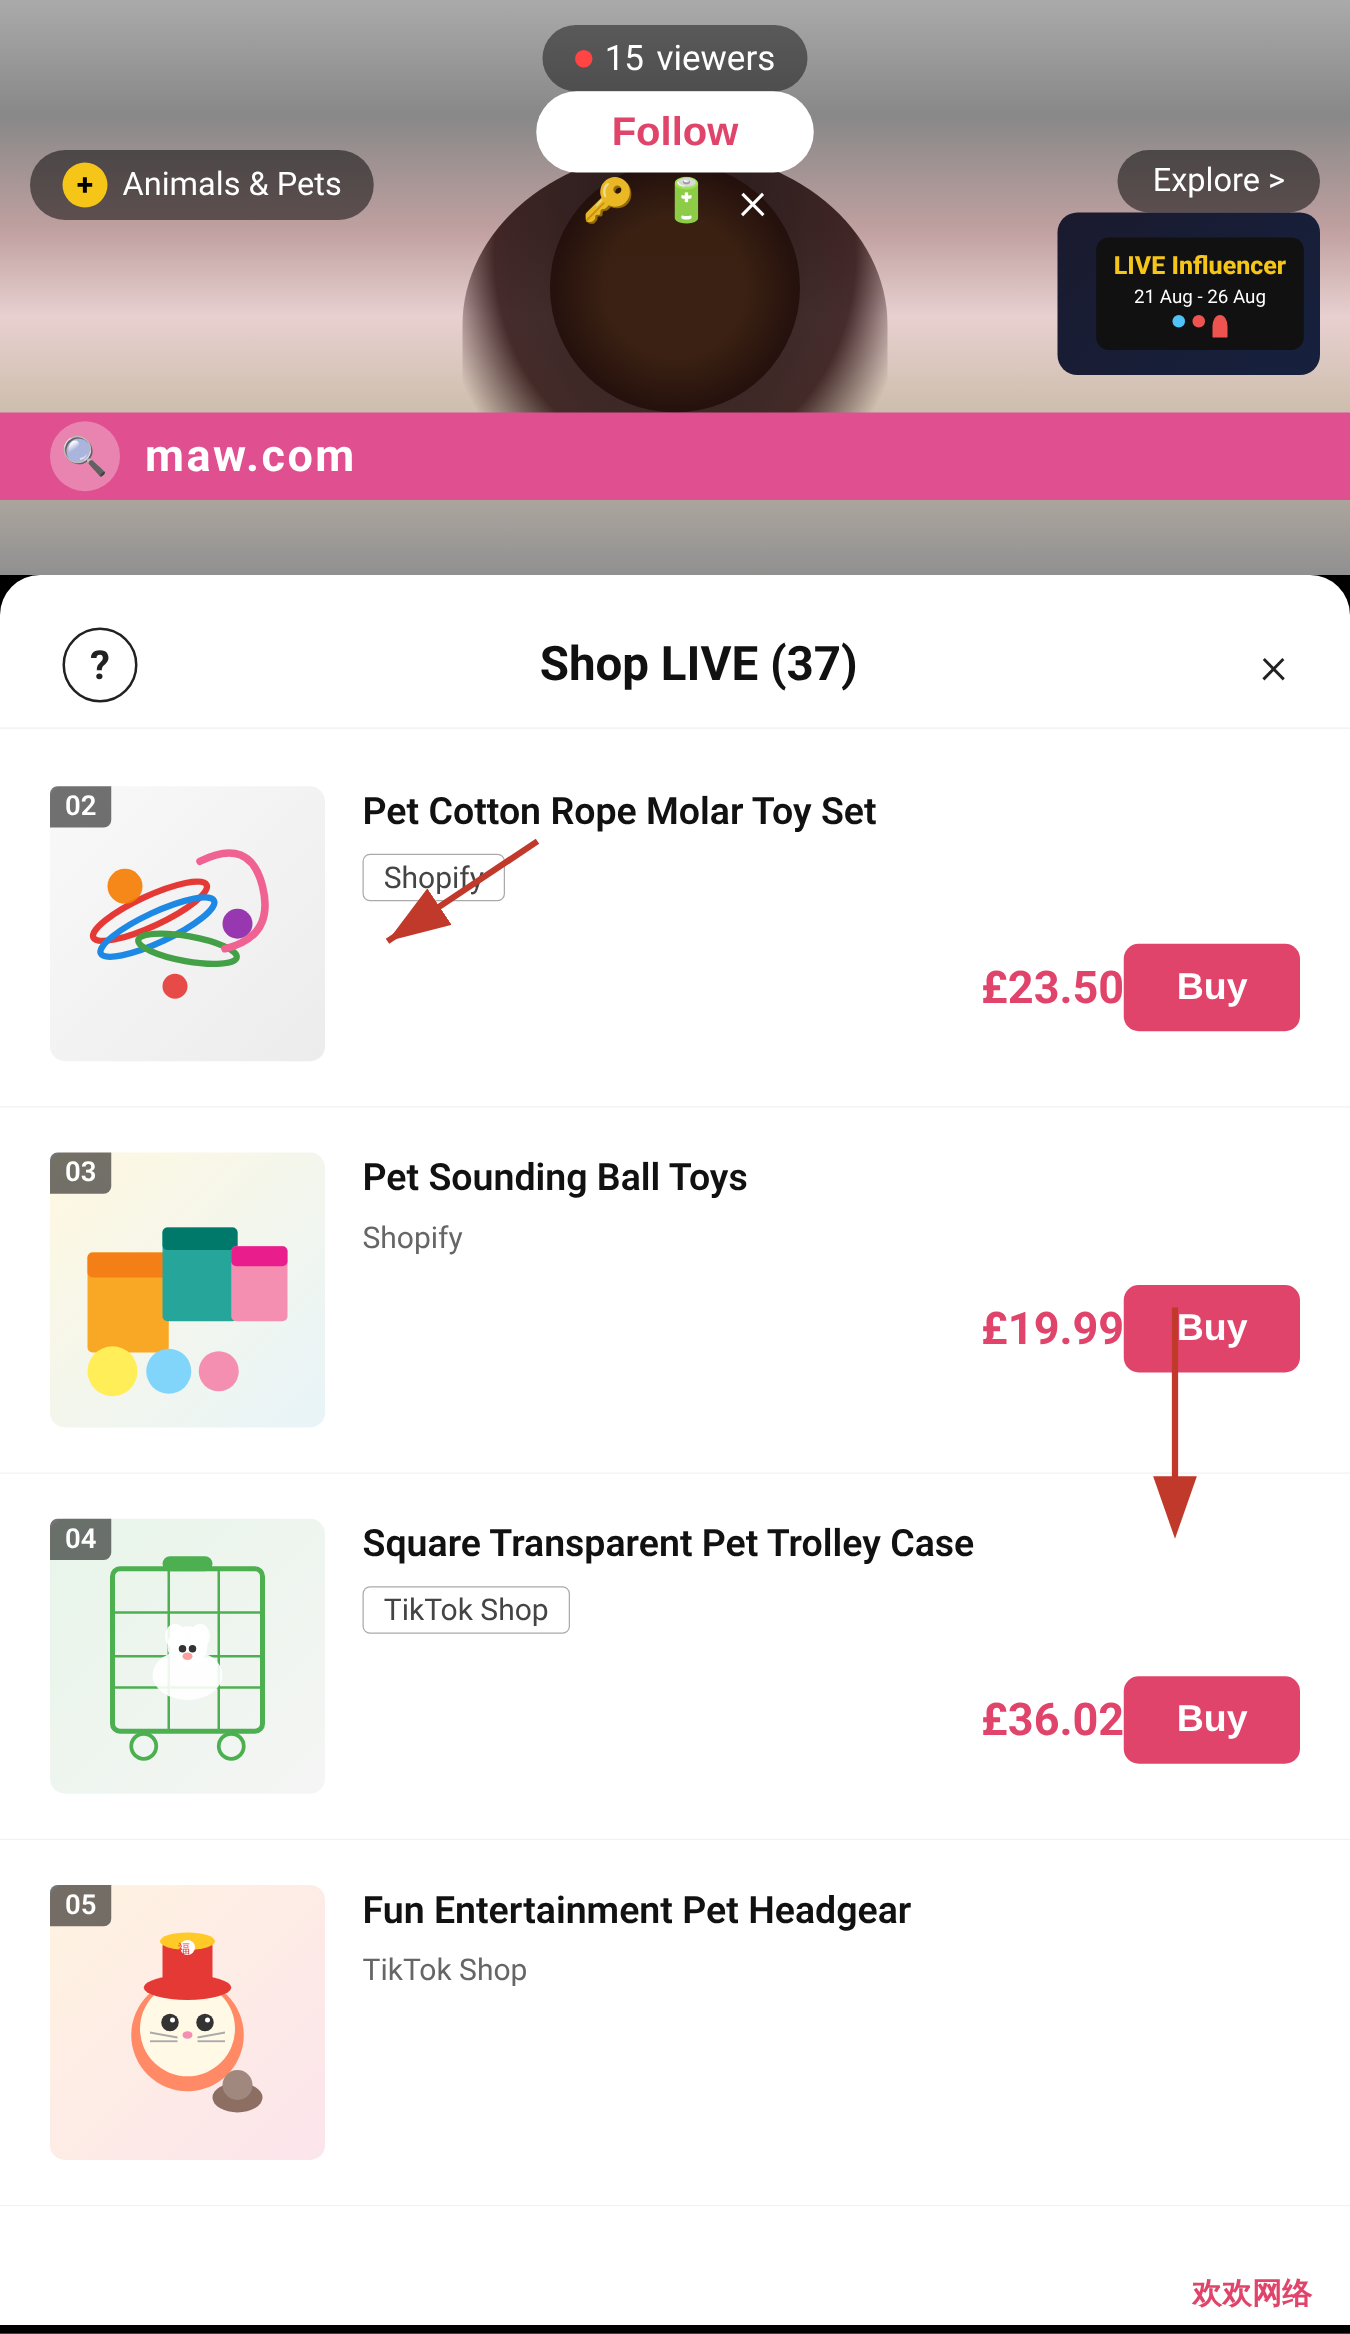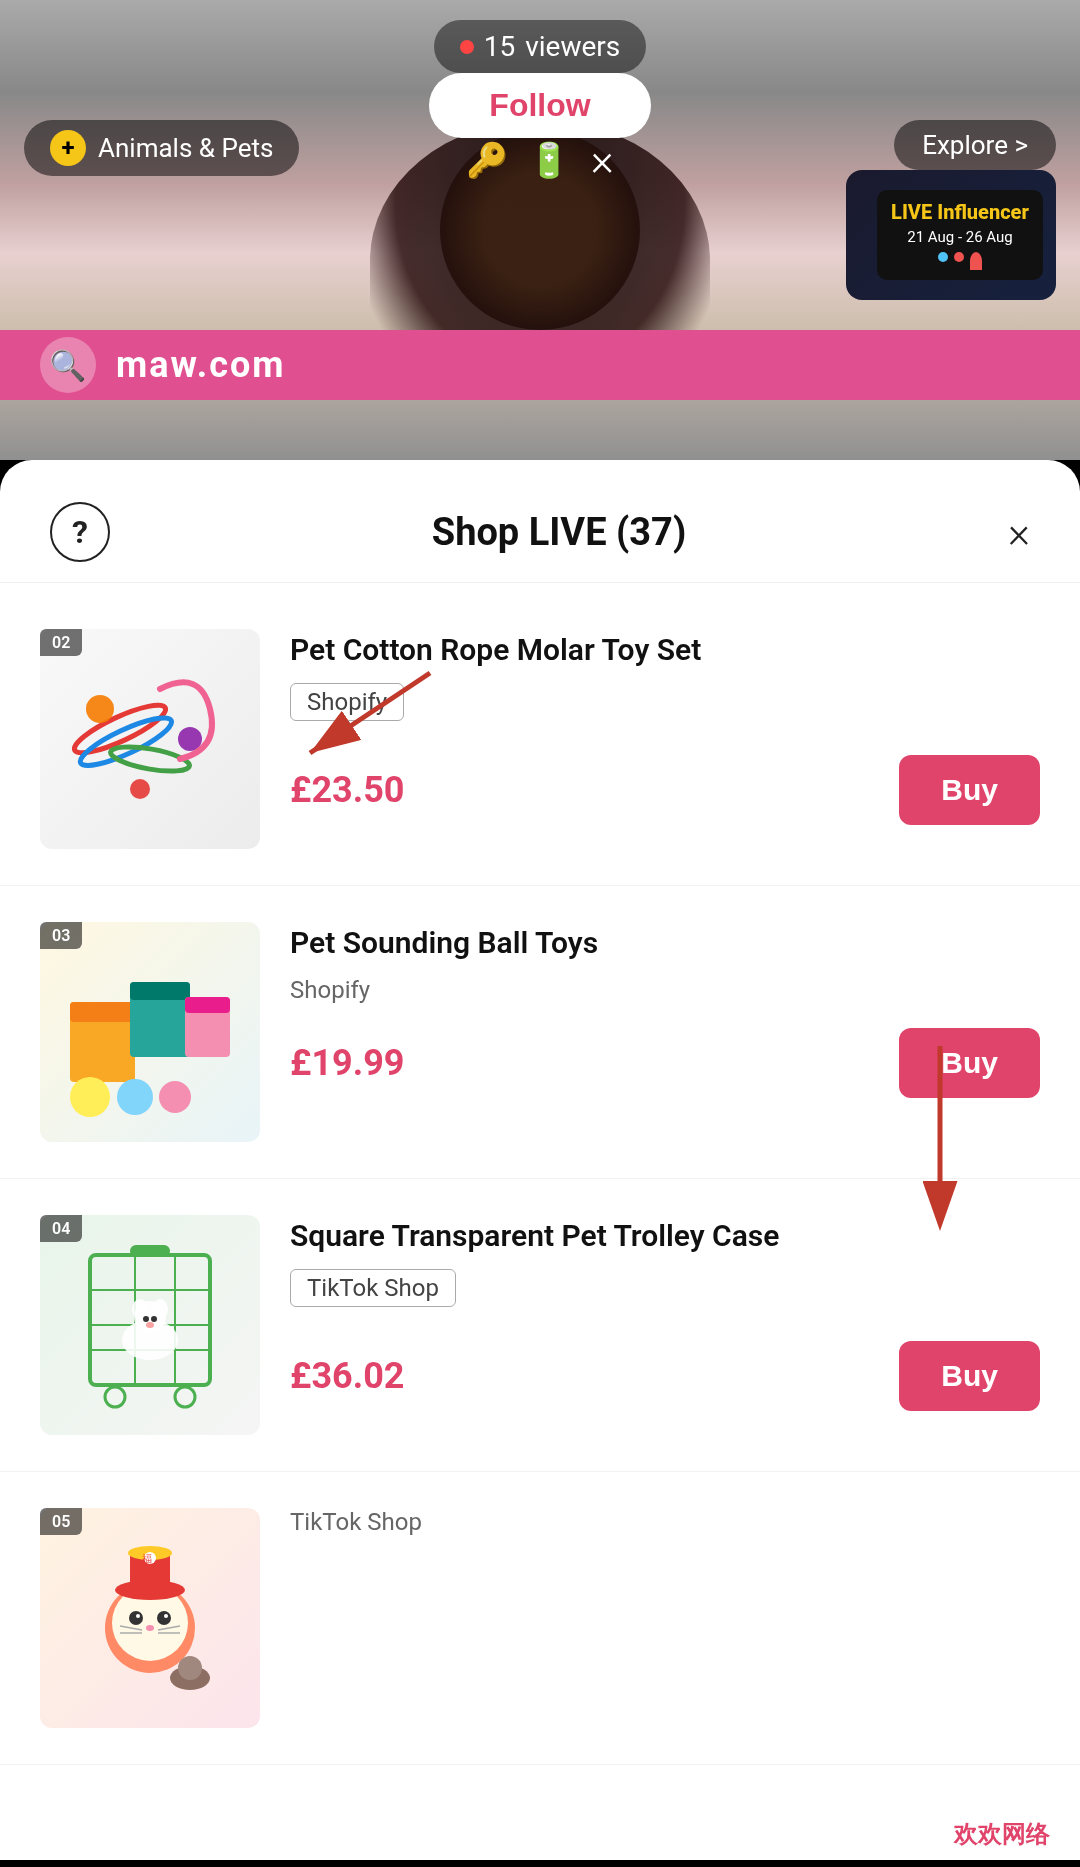--- a/index.html
+++ b/index.html
@@ -213,21 +213,21 @@
       position: relative;
       flex-shrink: 0;
       width: 220px;
       height: 220px;
     }
     .product-num {
       position: absolute;
       top: 0; left: 0;
       background: rgba(0,0,0,0.55);
       color: #fff;
-      font-size: 16px;
+      font-size: 22px;
       padding: 4px 12px;
       border-radius: 6px 0 6px 0;
       font-weight: 600;
     }
     .product-img {
       width: 220px;
       height: 220px;
       border-radius: 12px;
       object-fit: cover;
       background: #f5f5f5;
@@ -270,21 +270,21 @@
     .product-source.boxed {
       display: inline-block;
       border: 1.5px solid #aaa;
       border-radius: 6px;
       padding: 4px 16px;
       color: #444;
     }
     .product-bottom {
       display: flex;
       align-items: center;
-      justify-content: space-between;
+      justify-content: flex-end;
       margin-top: 10px;
     }
     .product-price {
       font-size: 36px;
       font-weight: 700;
       color: #e0446a;
     }
     .buy-btn {
       background: #e0446a;
       color: #fff;
@@ -531,20 +531,21 @@
 
             <circle cx="90" cy="30" r="6" fill="#fff"></circle>
             <text x="82" y="34" font-size="10" fill="#e53935">福</text>
 
             <ellipse cx="130" cy="150" rx="20" ry="12" fill="#8d6e63"></ellipse>
             <circle cx="130" cy="140" r="12" fill="#a1887f"></circle>
           </svg>
         </div>
       </div>
       <div class="product-info">
+        <div class="product-name">Fun Entertainment Pet Headgear</div>
         <div class="product-source">TikTok Shop</div>
       </div>
     </div>
 
   </div>
 
   <div class="watermark">欢欢网络</div>
 
 </div>
 

